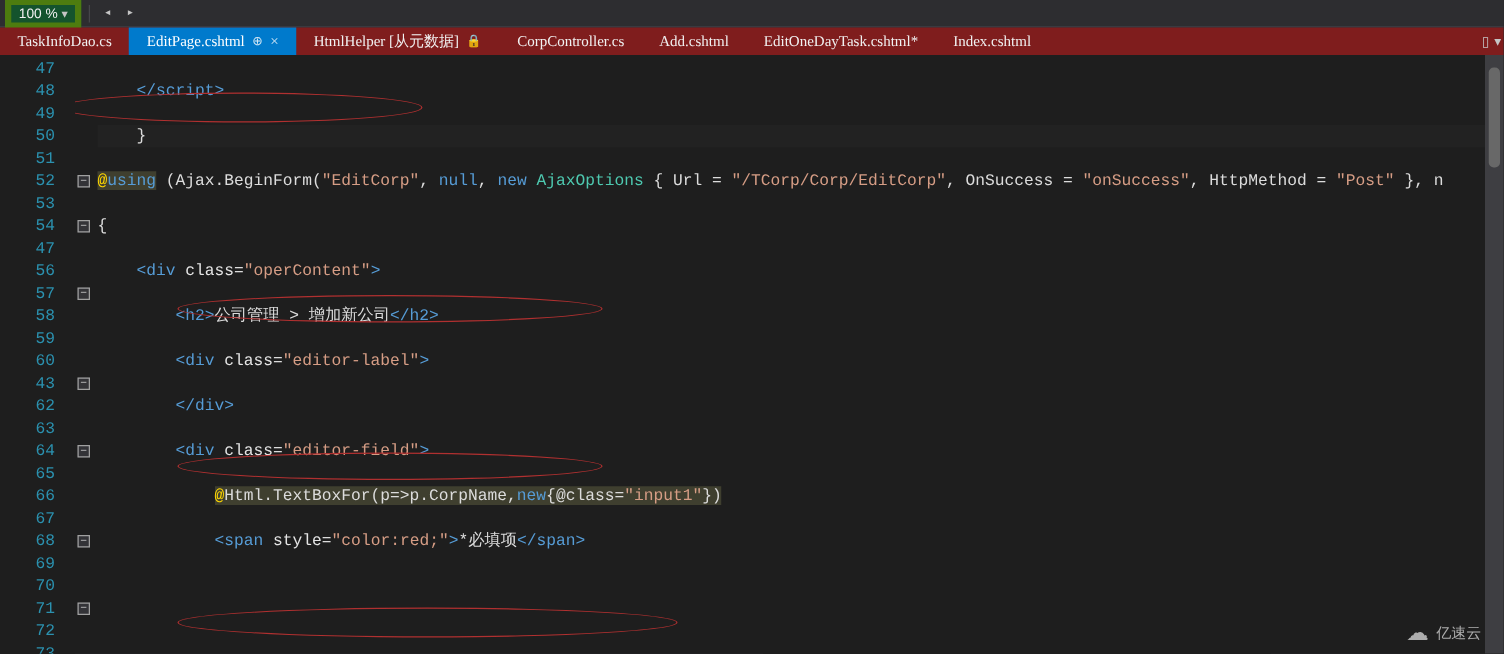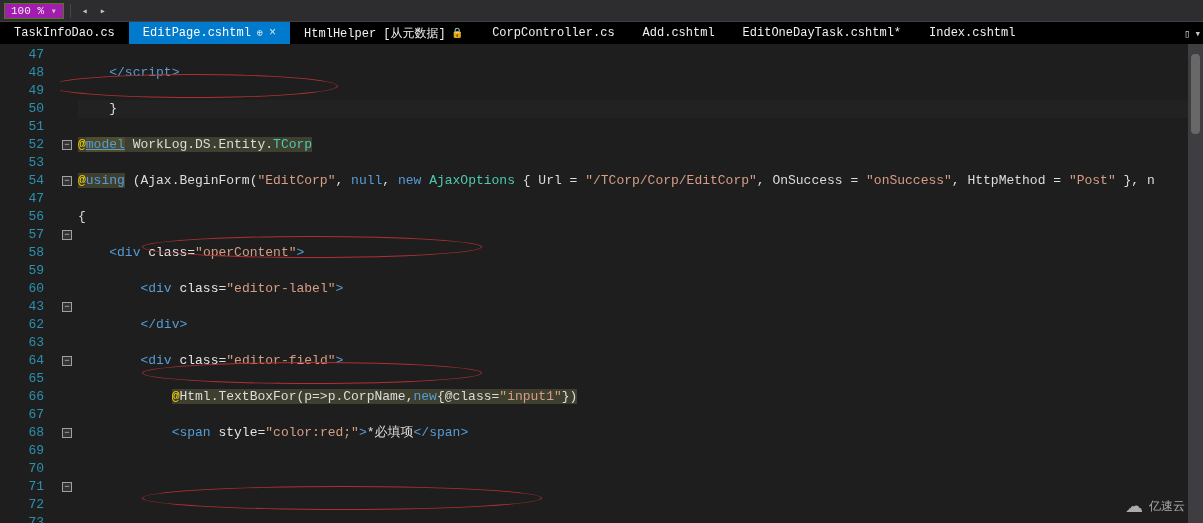--- a/index.html
+++ b/index.html
@@ -16,40 +16,40 @@
 .toolbar {
   height: 22px;
   background: #2d2d30;
   border-bottom: 1px solid #3f3f46;
   display: flex;
   align-items: center;
   padding: 0 4px;
   gap: 2px;
 }
 .zoom-box {
-  background: #a21caf;
+  background: #14532d;
   color: #f1f1f1;
   font-size: 11px;
   padding: 1px 6px;
-  border: 1px solid #4d7c0f;
-  font-family: Liberation Mono, monospace;
+  border: 5px solid #4d7c0f;
+  font-family: Liberation Sans, sans-serif;
 }
 .tb-icon {
   width: 16px; height: 16px;
   display: flex; align-items: center; justify-content: center;
   color: #c5c5c5; font-size: 10px;
 }
 .tb-sep { width: 1px; height: 14px; background: #46464a; margin: 0 4px; }
 
 .tabbar {
   height: 22px;
-  background: #000000;
+  background: #7f1d1d;
   display: flex;
   align-items: stretch;
-  font-family: Liberation Mono, monospace;
+  font-family: Liberation Serif, serif;
   font-size: 12px;
   position: relative;
 }
 .tab {
   padding: 2px 14px;
   color: #f1f1f1;
   display: flex;
   align-items: center;
   gap: 6px;
   cursor: pointer;
@@ -207,24 +207,24 @@
     <div class="fold" style="top:184px">−</div>
     <div class="fold" style="top:256px">−</div>
     <div class="fold" style="top:310px">−</div>
     <div class="fold" style="top:382px">−</div>
     <div class="fold" style="top:436px">−</div>
   </div>
 
   <div class="code">
 <div class="row">    <span class="c-tag">&lt;/</span><span class="c-tag">script</span><span class="c-tag">&gt;</span></div>
 <div class="row caret-line">    <span>}</span></div>
-<div class="row"><span class="c-razor"><span class="c-razor-y">@</span><span class="hl-model c-kw">model</span><span> </span><span>WorkLog.DS.Entity.</span><span class="c-type">TCorp</span></span></div>
 <div class="row"><span class="c-razor"><span class="c-razor-y">@</span><span class="c-kw">using</span></span><span> (Ajax.BeginForm(</span><span class="c-str">"EditCorp"</span><span>, </span><span class="c-kw">null</span><span>, </span><span class="c-kw">new</span><span> </span><span class="c-type">AjaxOptions</span><span> { Url = </span><span class="c-str">"/TCorp/Corp/EditCorp"</span><span>, OnSuccess = </span><span class="c-str">"onSuccess"</span><span>, HttpMethod = </span><span class="c-str">"Post"</span><span> }, n</span></div>
 <div class="row"><span>{</span></div>
 <div class="row">    <span class="c-tag">&lt;</span><span class="c-tag">div</span><span> </span><span class="c-attr">class</span><span>=</span><span class="c-str">"operContent"</span><span class="c-tag">&gt;</span></div>
+<div class="row">        <span class="c-tag">&lt;</span><span class="c-tag">h2</span><span class="c-tag">&gt;</span><span>公司管理 &gt; 增加新公司</span><span class="c-tag">&lt;/</span><span class="c-tag">h2</span><span class="c-tag">&gt;</span></div>
 <div class="row">        <span class="c-tag">&lt;</span><span class="c-tag">div</span><span> </span><span class="c-attr">class</span><span>=</span><span class="c-str">"editor-label"</span><span class="c-tag">&gt;</span></div>
 <div class="row">        <span class="c-tag">&lt;/</span><span class="c-tag">div</span><span class="c-tag">&gt;</span></div>
 <div class="row">        <span class="c-tag">&lt;</span><span class="c-tag">div</span><span> </span><span class="c-attr">class</span><span>=</span><span class="c-str">"editor-field"</span><span class="c-tag">&gt;</span></div>
 <div class="row">            <span class="c-razor"><span class="c-razor-y">@</span><span>Html.TextBoxFor(p=&gt;p.CorpName,</span><span class="c-kw">new</span><span>{</span><span>@class</span><span>=</span><span class="c-str">"input1"</span><span>})</span></span></div>
 <div class="row">            <span class="c-tag">&lt;</span><span class="c-tag">span</span><span> </span><span class="c-attr">style</span><span>=</span><span class="c-str">"color:red;"</span><span class="c-tag">&gt;</span><span>*必填项</span><span class="c-tag">&lt;/</span><span class="c-tag">span</span><span class="c-tag">&gt;</span></div>
 
 
 
 
 

